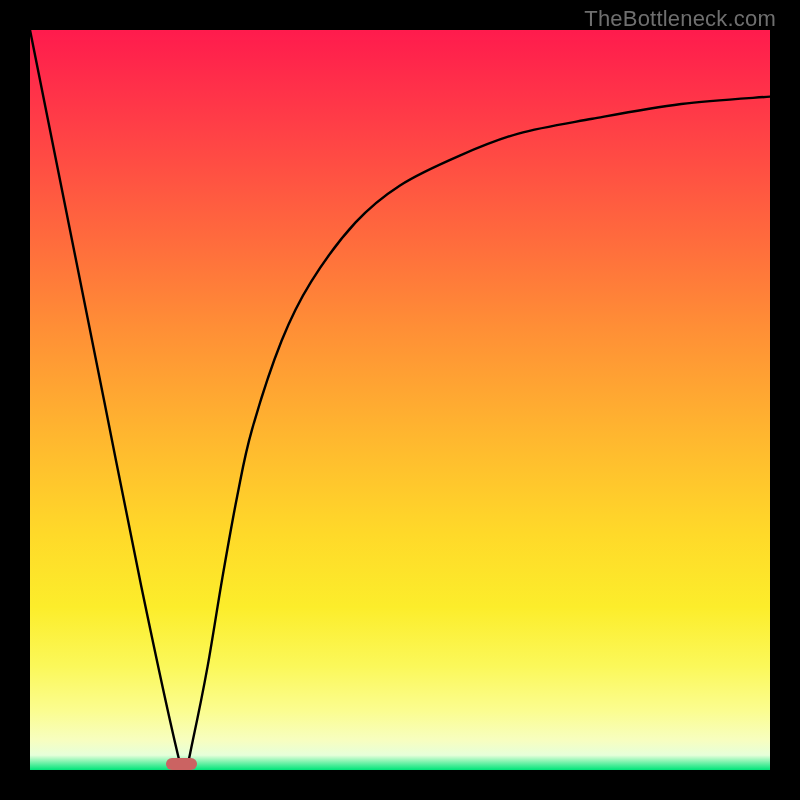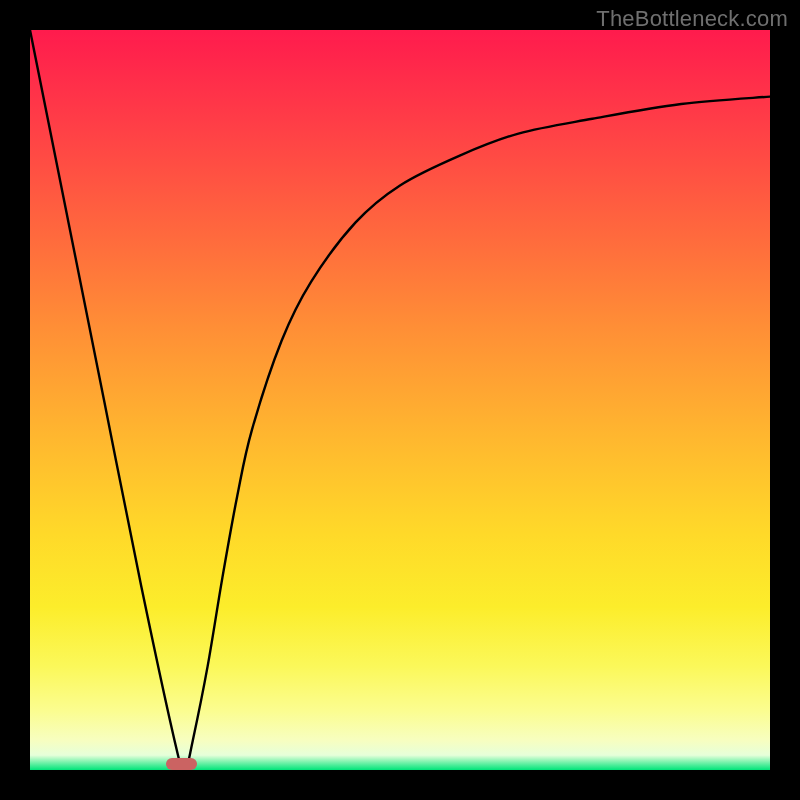--- a/index.html
+++ b/index.html
@@ -44,21 +44,21 @@
     position: absolute;
     left: 0;
     top: 0;
     width: 740px;
     height: 740px;
     overflow: visible;
   }
   .watermark {
     position: absolute;
     top: 6px;
-    right: 12px;
+    right: 24px;
     color: #6f6f6f;
     font-size: 22px;
     font-weight: 500;
     letter-spacing: 0.2px;
     user-select: none;
   }
   .marker {
     position: absolute;
     border-radius: 999px;
     background: #cb6362;

